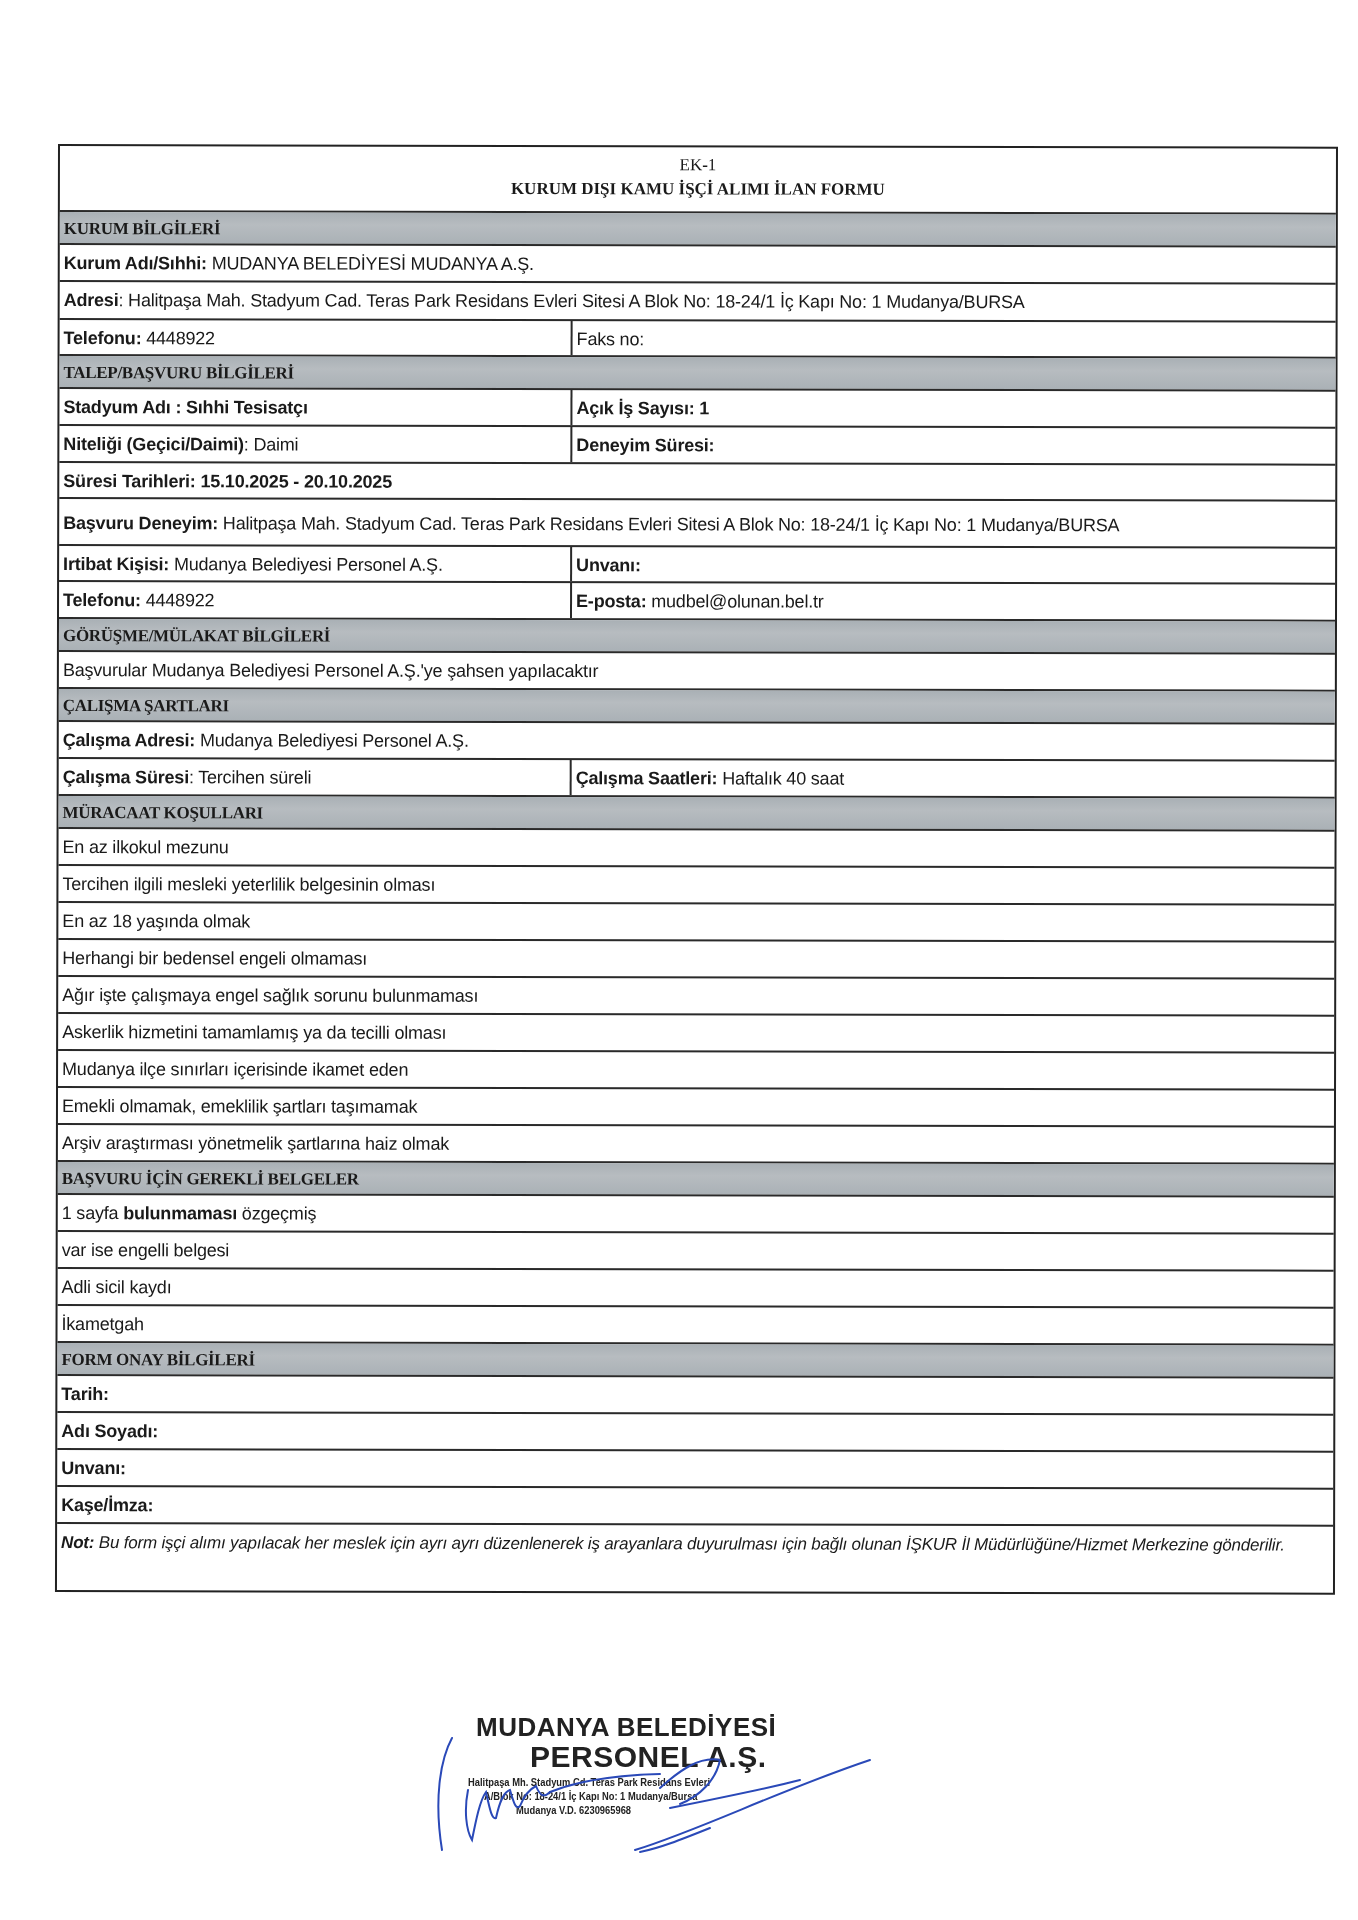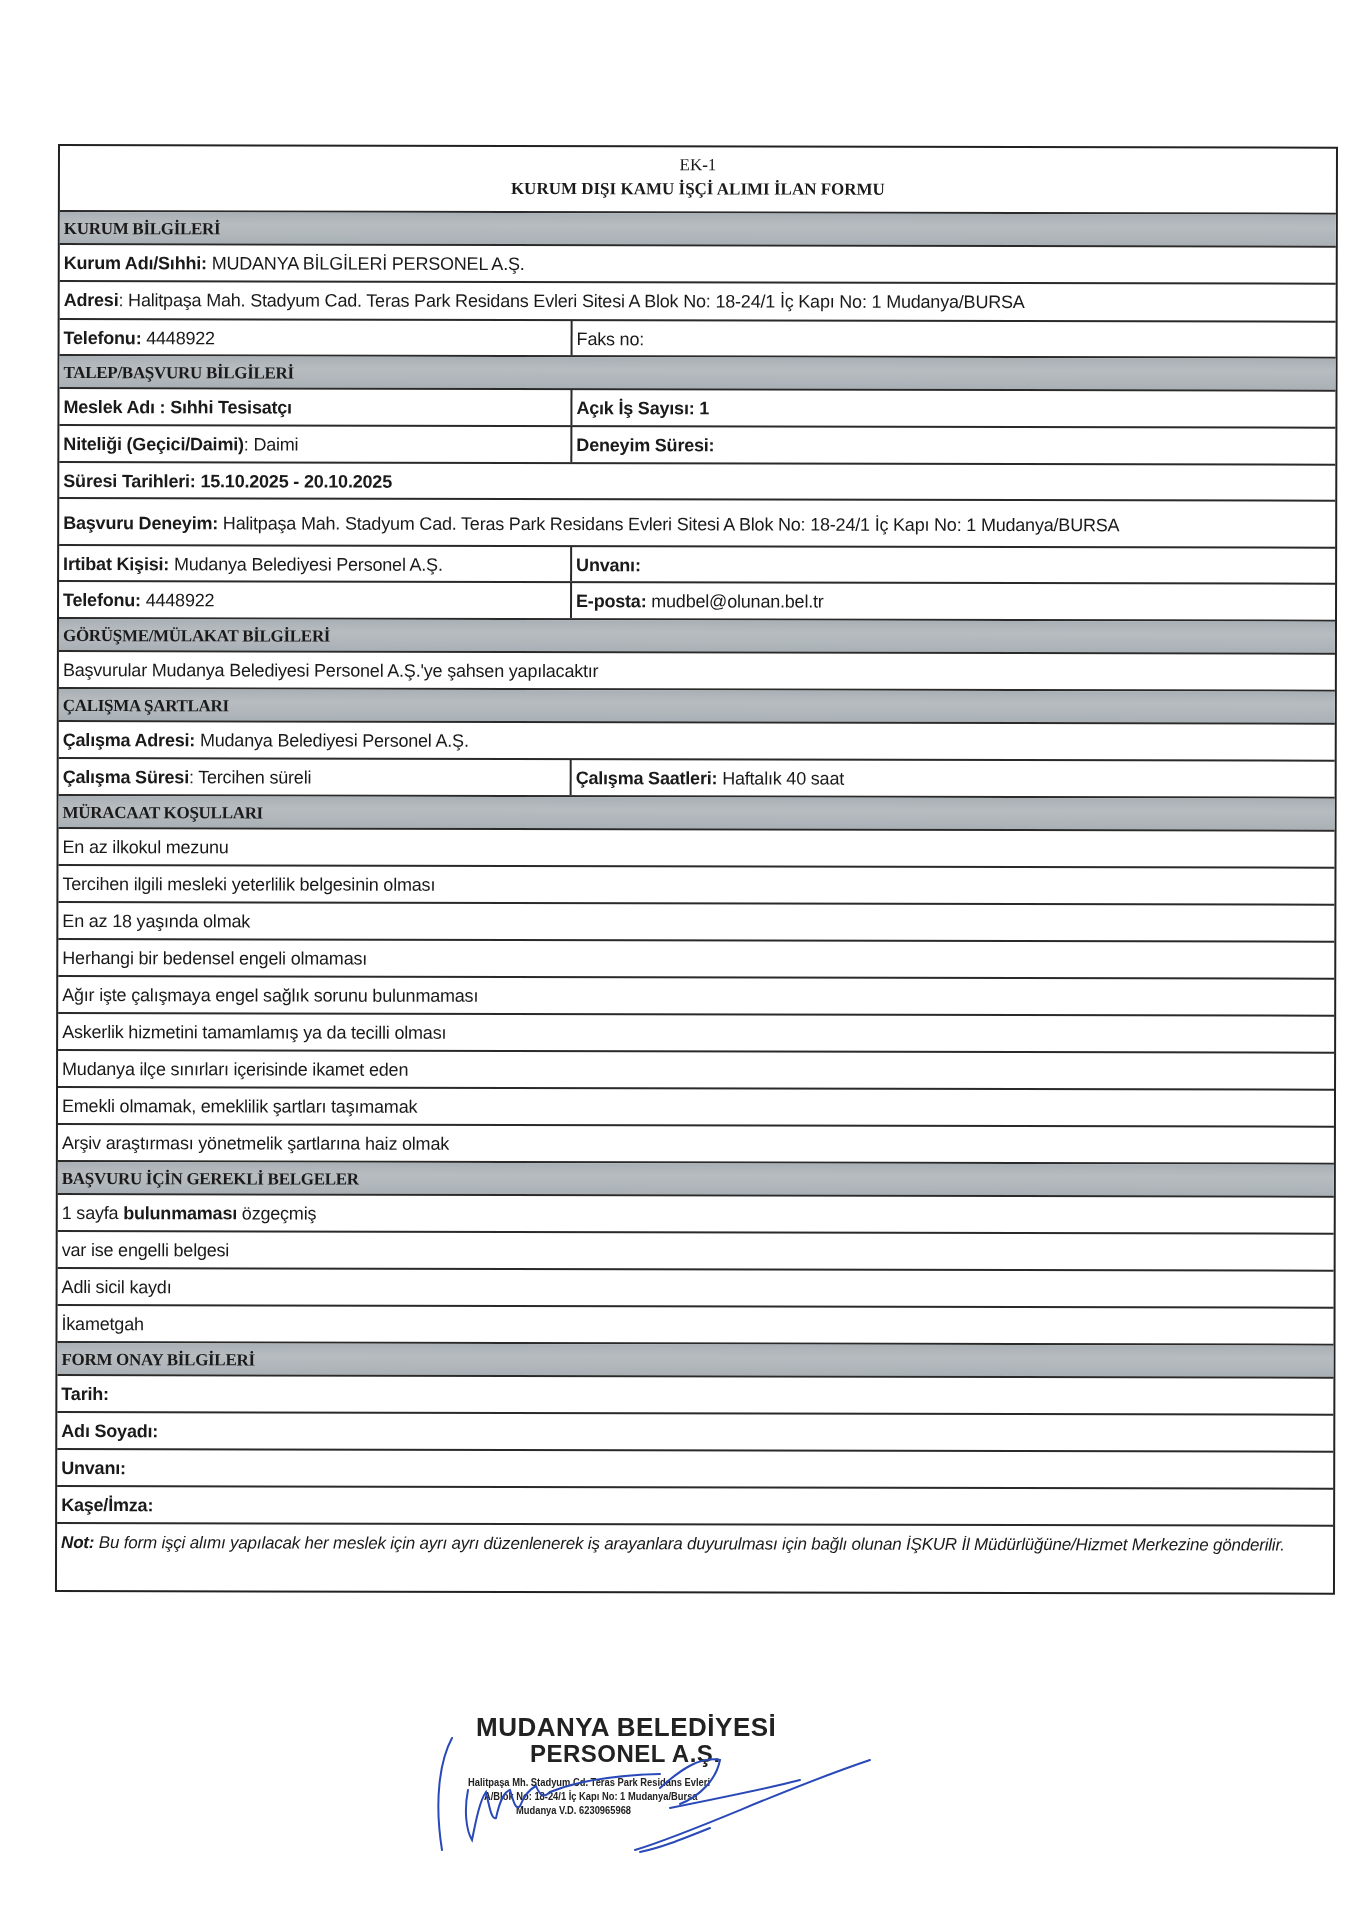--- a/index.html
+++ b/index.html
@@ -26,21 +26,21 @@
   .h37 { height: 37px; }
   .h36 { height: 36px; }
   .h38 { height: 38px; }
   .h47 { height: 47px; }
   .note { height: 66px; }
   .note .cell { font-style: italic; font-size: 17px; line-height: 22px; white-space: normal; padding-top: 8px; }
   .stamp { position: absolute; left: 430px; top: 1712px; width: 470px; height: 140px; }
   .stamp .s1 { position: absolute; left: 46px; top: 0; font-family: "Liberation Sans", sans-serif;
                font-weight: bold; font-size: 26px; letter-spacing: 0.5px; color: #222; }
   .stamp .s2 { position: absolute; left: 100px; top: 28px; font-family: "Liberation Sans", sans-serif;
-               font-weight: bold; font-size: 24px; letter-spacing: 0.5px; color: #222; }
+               font-weight: bold; font-size: 30px; letter-spacing: 0.5px; color: #222; }
   .stamp .s3, .stamp .s4, .stamp .s5 { position: absolute; font-family: "Liberation Sans", sans-serif;
                font-weight: bold; font-size: 11px; color: #222; transform: scaleX(0.85); transform-origin: left; }
   .stamp .s3 { left: 38px; top: 64px; }
   .stamp .s4 { left: 54px; top: 78px; }
   .stamp .s5 { left: 86px; top: 92px; }
   .sig { position: absolute; left: 420px; top: 1700px; width: 480px; height: 160px; pointer-events: none; }
 </style>
 </head>
 <body>
 
@@ -48,35 +48,35 @@
 
   <div class="row title-row">
     <div class="ek">EK-1</div>
     <div>KURUM DIŞI KAMU İŞÇİ ALIMI İLAN FORMU</div>
   </div>
 
   <div class="row section">
     <div class="cell full">KURUM BİLGİLERİ</div>
   </div>
   <div class="row h37">
-    <div class="cell full"><span class="lbl">Kurum Adı/Sıhhi:</span><span> MUDANYA BİLGİLERİ PERSONEL A.Ş.</span></div>
+    <div class="cell full"><span class="lbl">Kurum Adı/Sıhhi:</span><span> MUDANYA BELEDİYESİ MUDANYA A.Ş.</span></div>
   </div>
   <div class="row h38">
     <div class="cell full"><span class="lbl">Adresi</span><span>: Halitpaşa Mah. Stadyum Cad. Teras Park Residans Evleri Sitesi A Blok No: 18-24/1 İç Kapı No: 1 Mudanya/BURSA</span></div>
   </div>
   <div class="row h36">
     <div class="cell left"><span class="lbl">Telefonu:</span><span> 4448922</span></div>
     <div class="cell right"><span>Faks no:</span><span></span></div>
   </div>
 
   <div class="row section">
     <div class="cell full">TALEP/BAŞVURU  BİLGİLERİ</div>
   </div>
   <div class="row h37">
-    <div class="cell left"><span class="lbl">Meslek Adı</span><span class="lbl"> : Sıhhi Tesisatçı</span></div>
+    <div class="cell left"><span class="lbl">Stadyum Adı</span><span class="lbl"> : Sıhhi Tesisatçı</span></div>
     <div class="cell right"><span class="lbl">Açık İş Sayısı:</span><span class="lbl"> 1</span></div>
   </div>
   <div class="row h37">
     <div class="cell left"><span class="lbl">Niteliği (Geçici/Daimi)</span><span>: Daimi</span></div>
     <div class="cell right"><span class="lbl">Deneyim Süresi:</span><span></span></div>
   </div>
   <div class="row h36">
     <div class="cell full"><span class="lbl">Süresi Tarihleri:</span><span class="lbl"> 15.10.2025 - 20.10.2025</span></div>
   </div>
   <div class="row h47">

